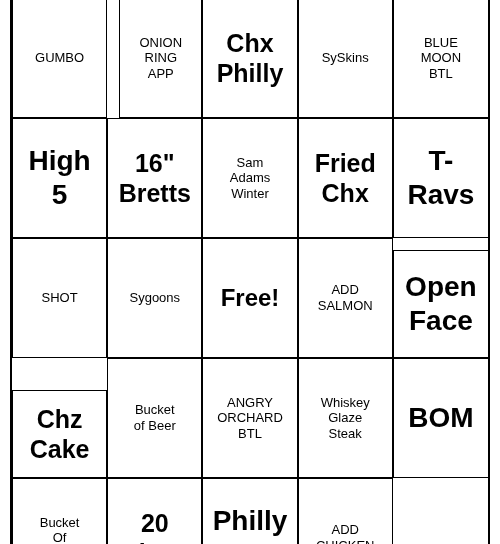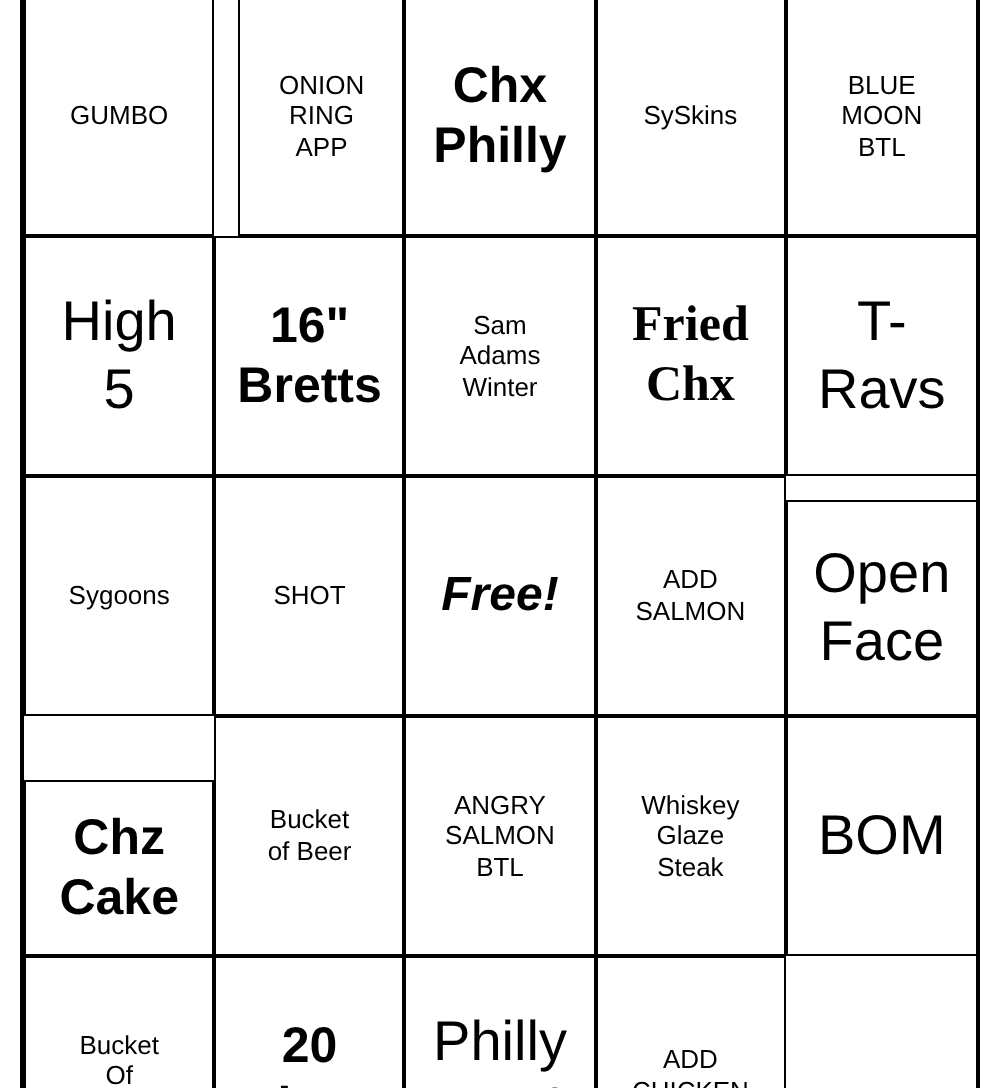--- a/index.html
+++ b/index.html
@@ -63,27 +63,26 @@
       border-right: none;
     }
 
     .bingo-cell.large-text {
       font-size: 25px;
       font-weight: bold;
     }
 
     .bingo-cell.extra-large {
       font-size: 28px;
-      font-weight: normal;
+      font-weight: bold;
     }
 
     .bingo-cell.free {
       font-size: 24px;
       font-weight: bold;
-      font-style: italic;
     }
   </style>
 </head>
 <body>
 
 <div class="bingo-card">
   <div class="bingo-header">
   <div class="bingo-header-cell">B</div>
       <div class="bingo-header-cell">I</div>
       <div class="bingo-header-cell">N</div>
@@ -101,37 +100,37 @@
       <div class="bingo-cell" style="white-space: pre-line;">BLUE
 MOON
 BTL</div>
       <div class="bingo-cell extra-large" style="white-space: pre-line;">High
 5</div>
       <div class="bingo-cell large-text" style="white-space: pre-line;">16"
 Bretts</div>
       <div class="bingo-cell" style="white-space: pre-line;">Sam
 Adams
 Winter</div>
-      <div class="bingo-cell large-text" style="white-space: pre-line; font-family: Liberation Serif, serif;">Fried
+      <div class="bingo-cell large-text" style="white-space: pre-line;">Fried
 Chx</div>
       <div class="bingo-cell extra-large" style="white-space: pre-line;">T-
 Ravs</div>
+      <div class="bingo-cell" style="white-space: pre-line;">SHOT</div>
       <div class="bingo-cell" style="white-space: pre-line;">Sygoons</div>
-      <div class="bingo-cell" style="white-space: pre-line;">SHOT</div>
       <div class="bingo-cell free" style="white-space: pre-line;">Free!</div>
       <div class="bingo-cell" style="white-space: pre-line;">ADD
 SALMON</div>
       <div class="bingo-cell extra-large" style="white-space: pre-line; margin-top: 12px;">Open
 Face</div>
       <div class="bingo-cell large-text" style="white-space: pre-line; margin-top: 32px;">Chz
 Cake</div>
       <div class="bingo-cell" style="white-space: pre-line;">Bucket
 of Beer</div>
       <div class="bingo-cell" style="white-space: pre-line;">ANGRY
-SALMON
+ORCHARD
 BTL</div>
       <div class="bingo-cell" style="white-space: pre-line;">Whiskey
 Glaze
 Steak</div>
       <div class="bingo-cell extra-large" style="white-space: pre-line;">BOM</div>
       <div class="bingo-cell" style="white-space: pre-line;">Bucket
 Of
 Beer</div>
       <div class="bingo-cell large-text" style="white-space: pre-line;">20
 wings</div>

